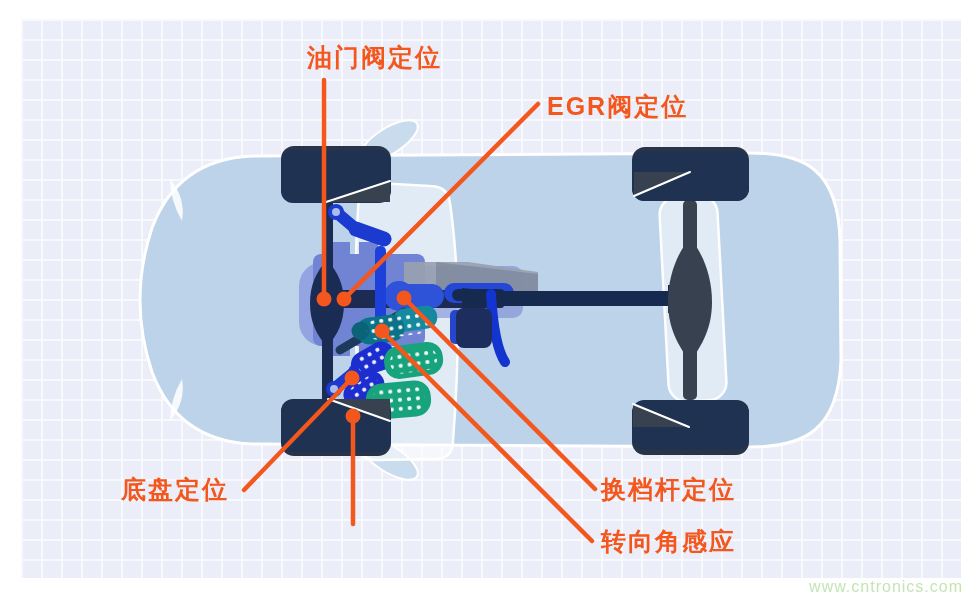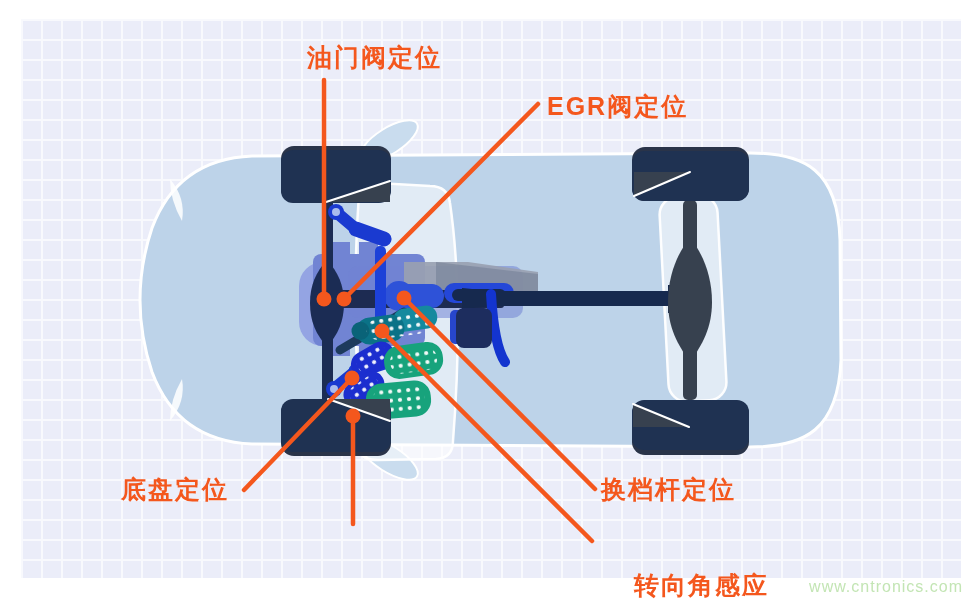--- a/index.html
+++ b/index.html
@@ -221,16 +221,16 @@
       <circle class="callout-dot" cx="382" cy="331" r="7.5"></circle>
       <circle class="callout-dot" cx="352" cy="378" r="7.5"></circle>
       <circle class="callout-dot" cx="353" cy="416" r="7.5"></circle>
     </g>
   </svg>
 
   <div class="callout-label" style="left:307px;top:45px;">油门阀定位</div>
   <div class="callout-label" style="left:547px;top:94px;">EGR阀定位</div>
   <div class="callout-label" style="left:121px;top:477px;">底盘定位</div>
   <div class="callout-label" style="left:601px;top:477px;text-align:right;">换档杆定位</div>
-  <div class="callout-label" style="left:634px;top:529px;margin-top:44px;">转向角感应</div>
+  <div class="callout-label" style="left:601px;top:529px;">转向角感应</div>
 
   <div class="watermark">www.cntronics.com</div>
 </div>
 
 </body></html>

